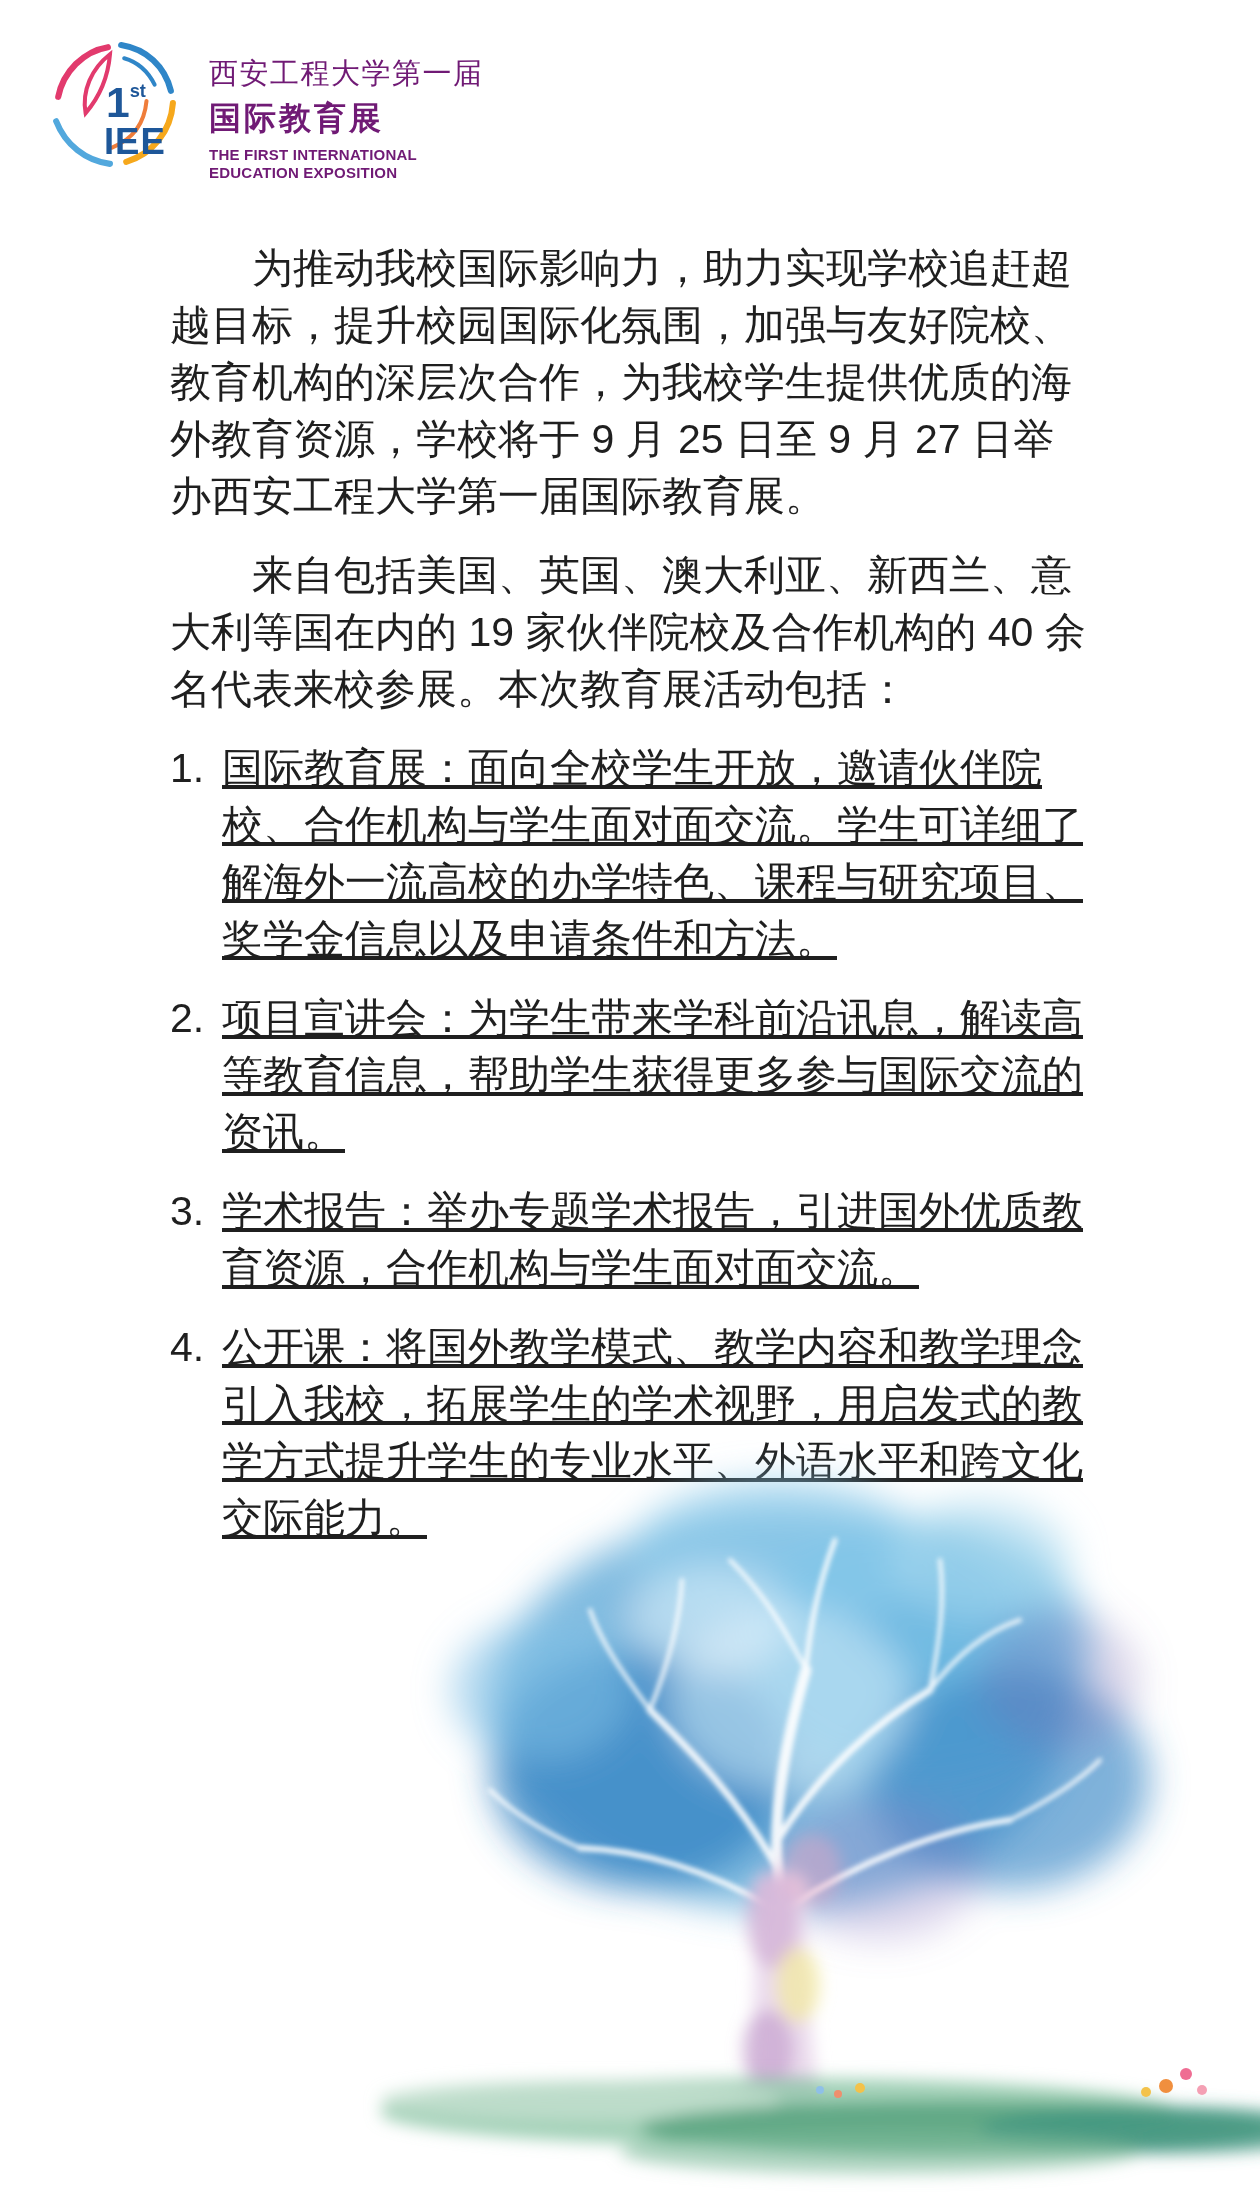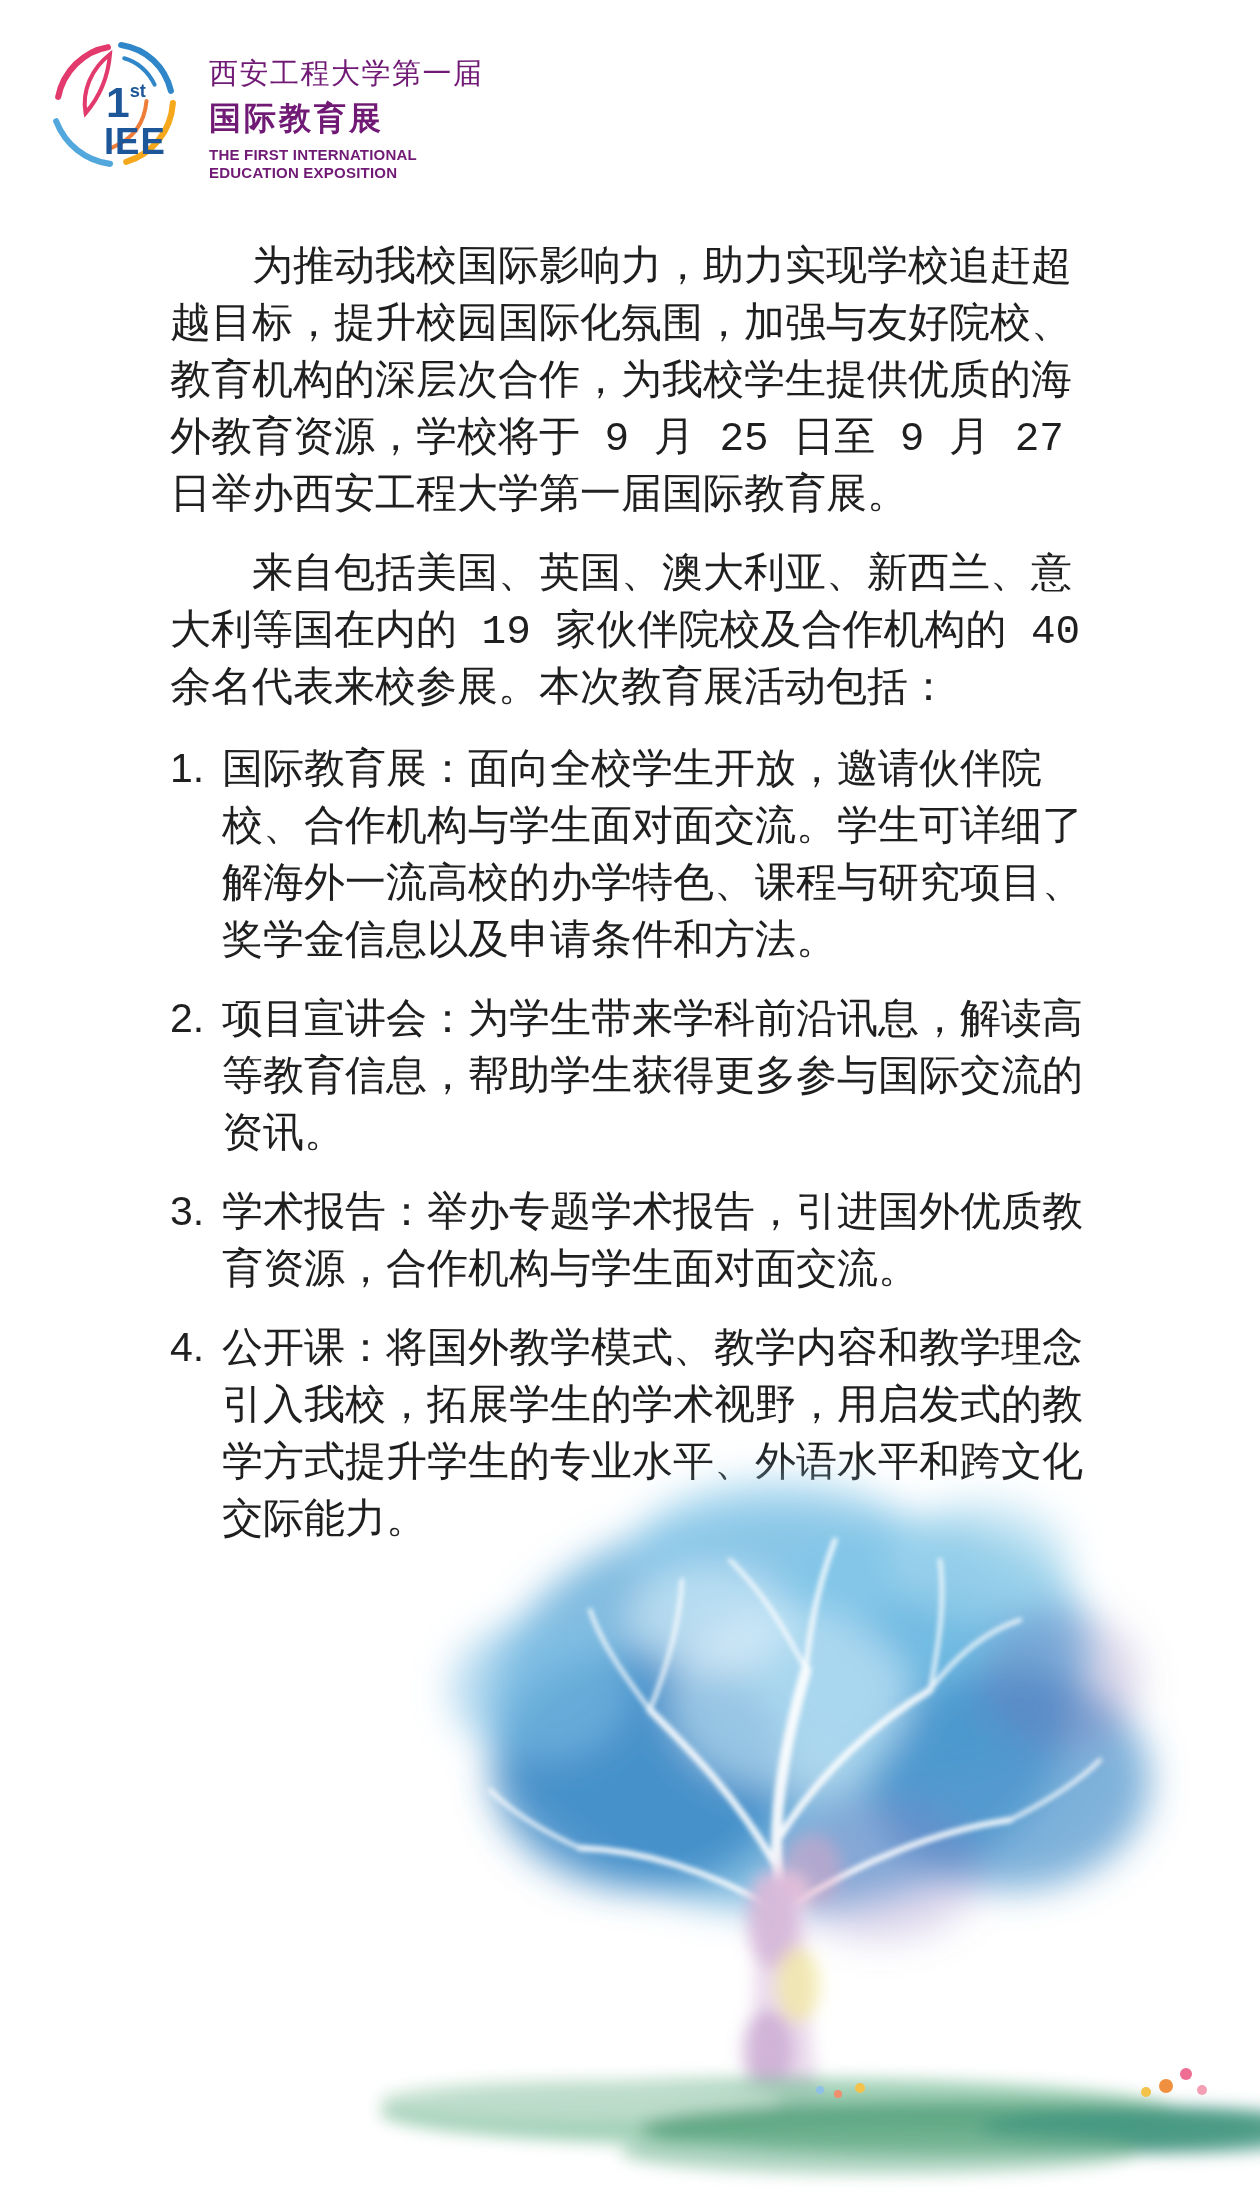--- a/index.html
+++ b/index.html
@@ -11,25 +11,25 @@
   .emblem{width:134px;height:134px;flex:0 0 auto;}
   .logo-text{margin-left:30px;padding-top:16px;color:#701a75;}
   .lt-small{font-size:29px;font-weight:400;letter-spacing:1.5px;}
   .lt-large{font-size:32px;font-weight:700;letter-spacing:3px;margin-top:3px;}
   .lt-en{font-size:15.5px;font-weight:700;line-height:18px;letter-spacing:0.2px;margin-top:5px;
          transform:scaleX(.97);transform-origin:left top;}
 
   
   .content{position:absolute;left:170px;top:240px;width:922px;color:#1f1f1f;
            font-size:41px;line-height:57px;font-weight:300;}
-  .para{margin:0 0 22px 0;text-indent:2em;font-family:Liberation Mono, monospace;}
+  .para{margin:0 0 22px 0;text-indent:2em;}
   .activity-list{list-style:none;margin:0;padding:0;}
   .item{display:flex;margin-bottom:22px;}
   .num{flex:0 0 52px;}
-  .txt{flex:1;}
+  .txt{flex:1;text-decoration:underline;}
 
   
   .tree{position:absolute;left:360px;top:1440px;width:900px;height:765px;}
 </style>
 </head>
 <body>
 
 <div class="page">
 
   <header class="logo-row">

